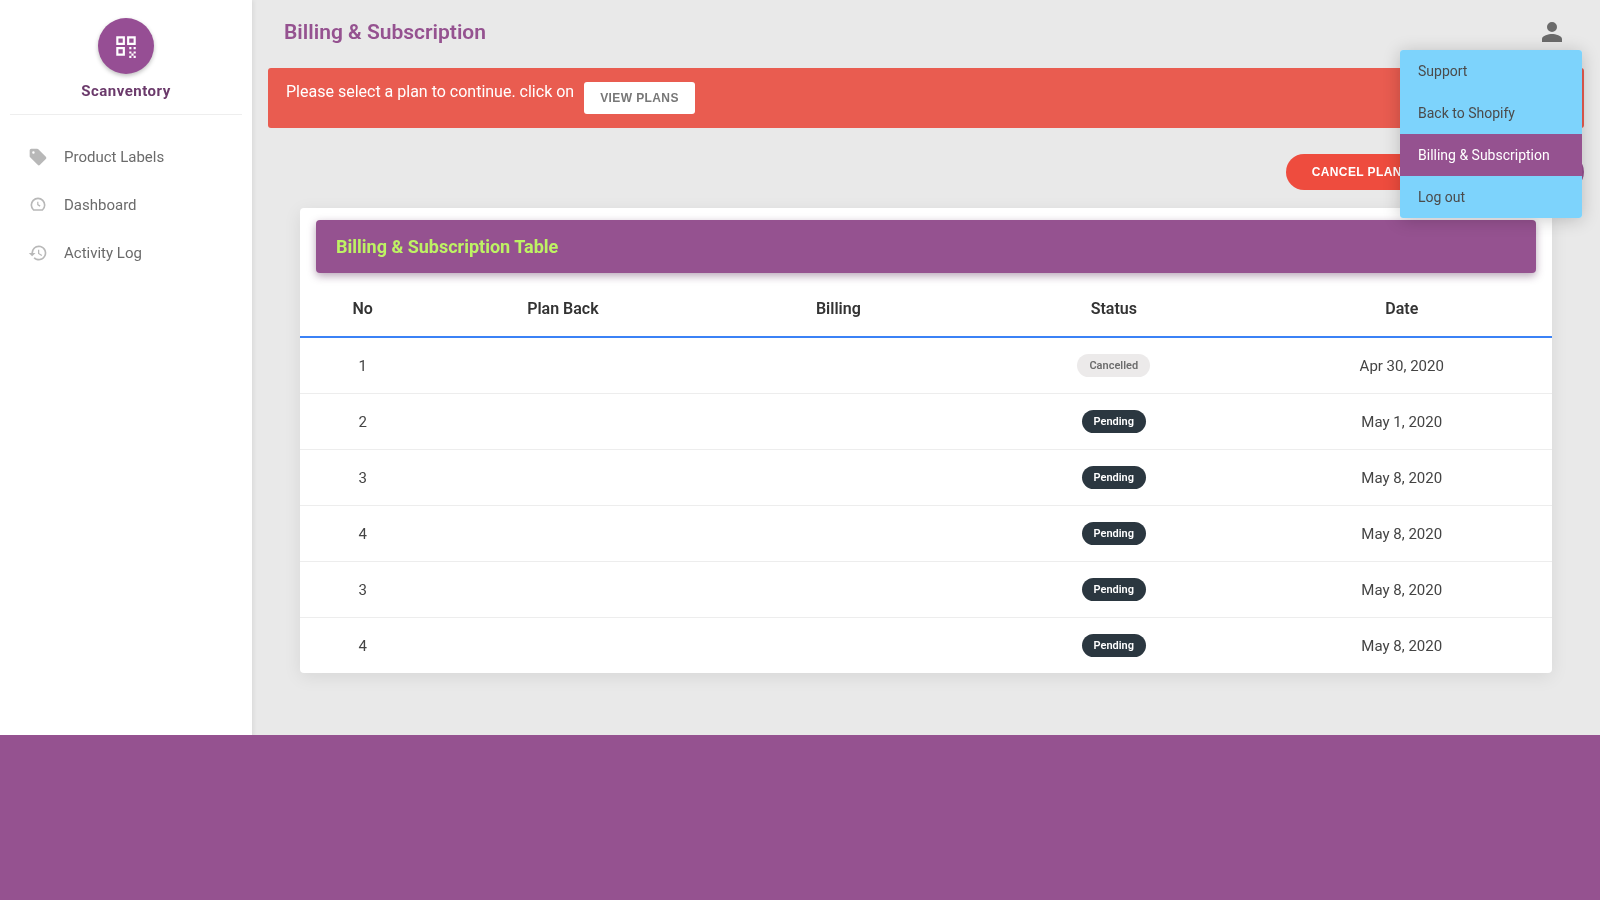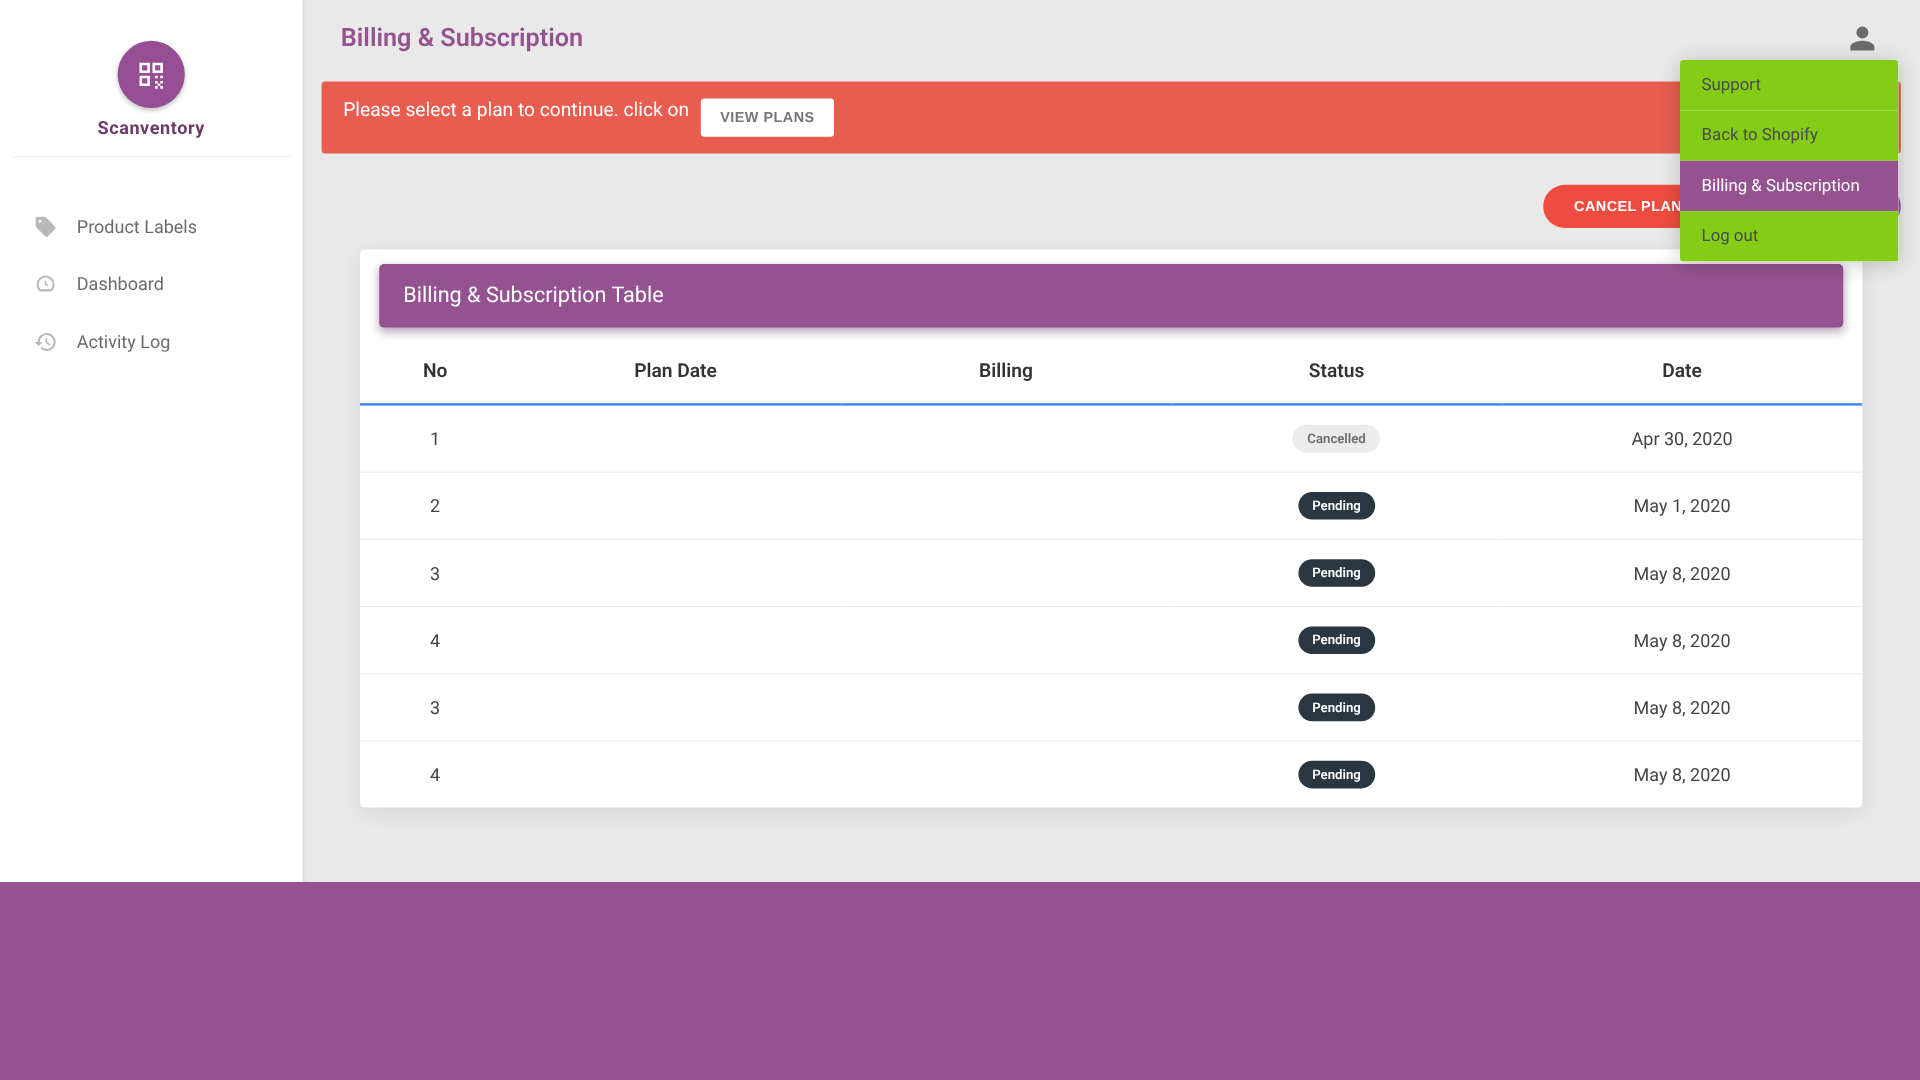--- a/index.html
+++ b/index.html
@@ -22,21 +22,21 @@
     box-shadow: 2px 0 4px rgba(0,0,0,0.06);
     position: relative;
     z-index: 2;
   }
   .brand {
     display: flex;
     flex-direction: column;
     align-items: center;
     padding: 18px 0 14px;
     border-bottom: 1px solid #eee;
-    margin: 16px 10px;
+    margin: 0 10px;
   }
   .brand .badge {
     width: 56px; height: 56px;
     border-radius: 28px;
     background: #964e94;
     display: flex; align-items: center; justify-content: center;
     box-shadow: 0 2px 4px rgba(0,0,0,0.25);
     margin-bottom: 8px;
   }
   .brand .badge svg { fill: #fff; }
@@ -88,22 +88,22 @@
     letter-spacing: 0.4px; cursor: pointer;
     color:#fff;
   }
   .btn-danger { background: #ee4c3e; }
   .btn-primary { background: #955290; }
 
   
   .card { background: #fff; border-radius: 4px; margin: 0 32px 40px; box-shadow: 0 4px 18px rgba(0,0,0,0.08); overflow: hidden; }
   .card-head-wrap { padding: 12px 16px 0; }
   .card-head {
-    background: #955290; color: #ffffff;
-    padding: 16px 20px; font-size: 18px; font-weight: 400;
+    background: #955290; color: #bef264;
+    padding: 16px 20px; font-size: 18px; font-weight: 700;
     border-radius: 4px;
     box-shadow: 0 3px 8px rgba(76,29,74,0.4);
   }
   .tbl { width: 100%; border-collapse: collapse; }
   .tbl th, .tbl td {
     padding: 16px 14px;
     text-align: center;
     border-bottom: 1px solid #ededed;
     font-size: 15px;
   }
@@ -129,21 +129,21 @@
     width: 182px; background: #fff;
     border-radius: 3px;
     box-shadow: 0 2px 18px rgba(0,0,0,0.2);
     overflow: hidden;
     z-index: 20;
   }
   .dropdown-item {
     display: block;
     width:100%; text-align:left;
     padding: 13px 18px; font-size: 14px; color: #4b4b4b;
-    background: #84cc16; border: none; cursor: pointer;
+    background: #7dd3fc; border: none; cursor: pointer;
     font-family: inherit;
   }
   .dropdown-item.active { background: #955290; color: #fff; }
 
   
   .footer-band {
     position: absolute; bottom: 0; left: 0;
     width: 1600px; height: 165px;
     background: #955290;
     z-index: 5;
@@ -205,21 +205,21 @@
       </div>
 
       <div class="card">
         <div class="card-head-wrap">
           <div class="card-head">Billing &amp; Subscription Table</div>
         </div>
         <table class="tbl">
           <thead>
             <tr>
               <th class="col-no">No</th>
-              <th class="col-plan">Plan Date</th>
+              <th class="col-plan">Plan Back</th>
               <th class="col-amount">Billing</th>
               <th class="col-status">Status</th>
               <th class="col-date">Date</th>
             </tr>
           </thead>
           <tbody id="tbody">
               <tr>
                 <td>1</td>
                 <td></td>
                 <td></td>

